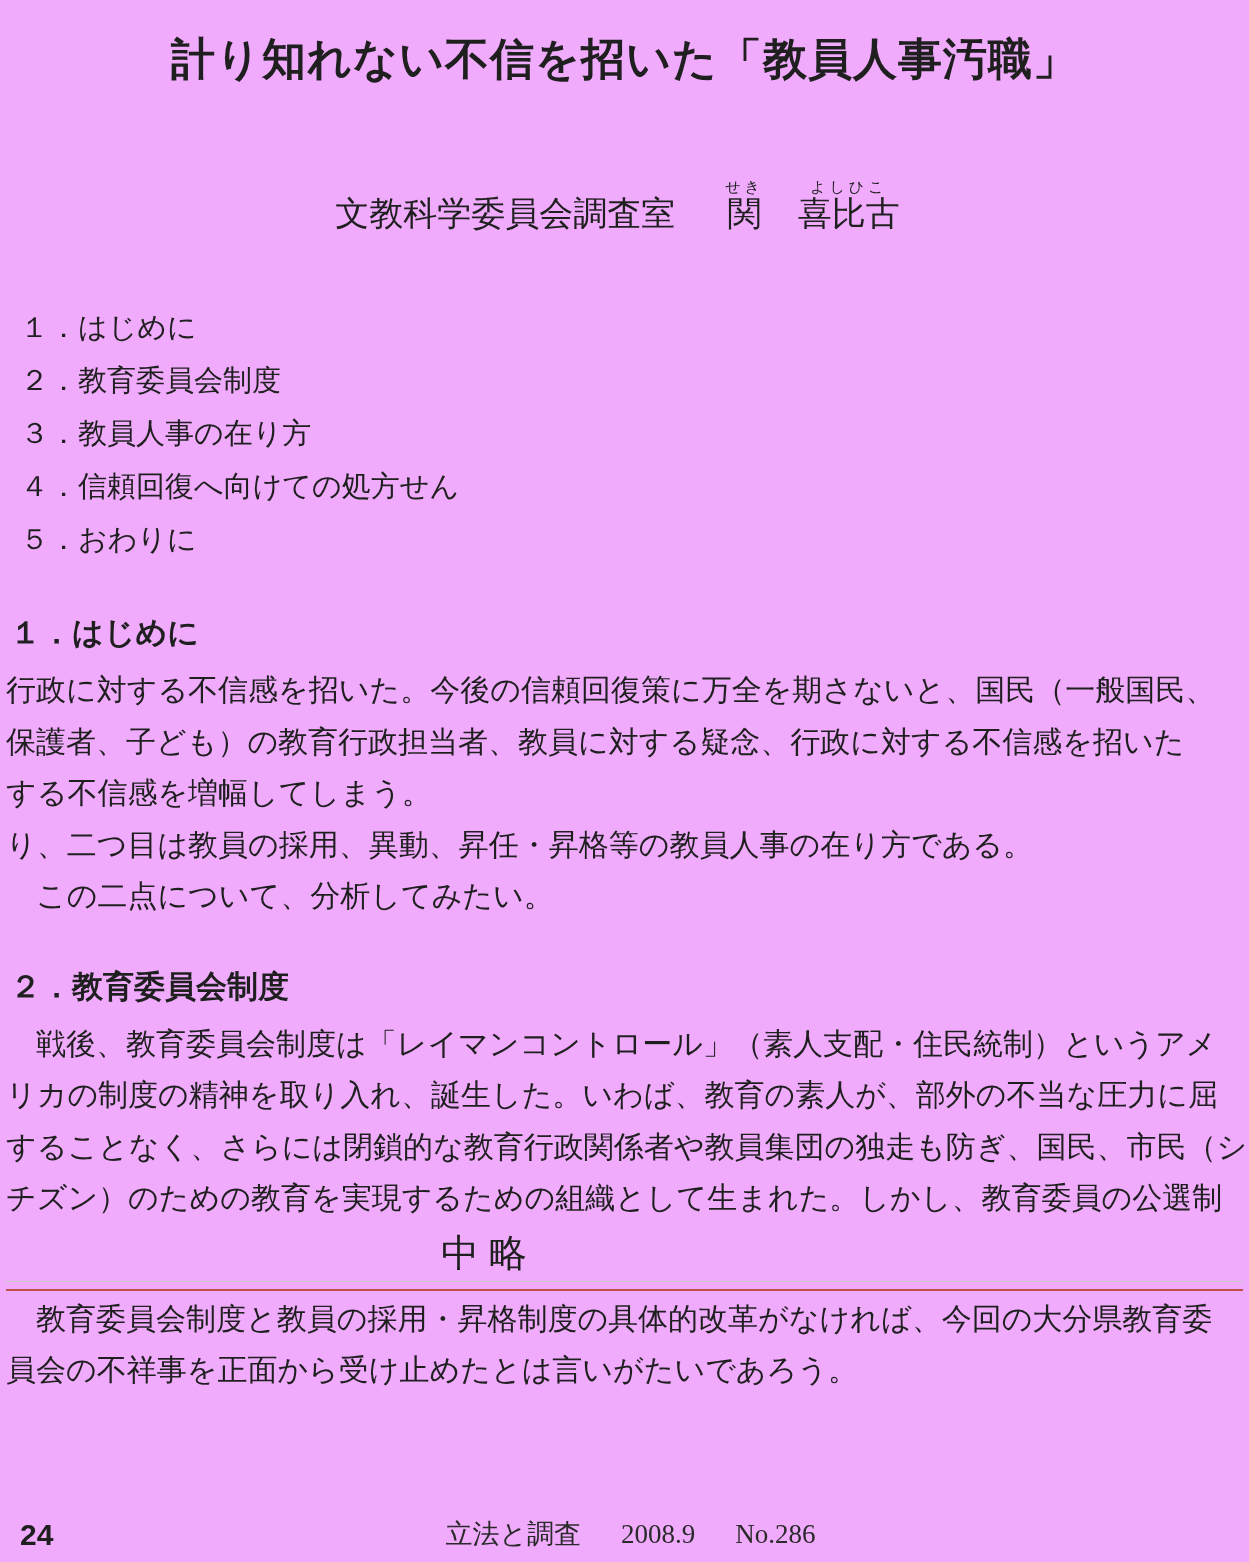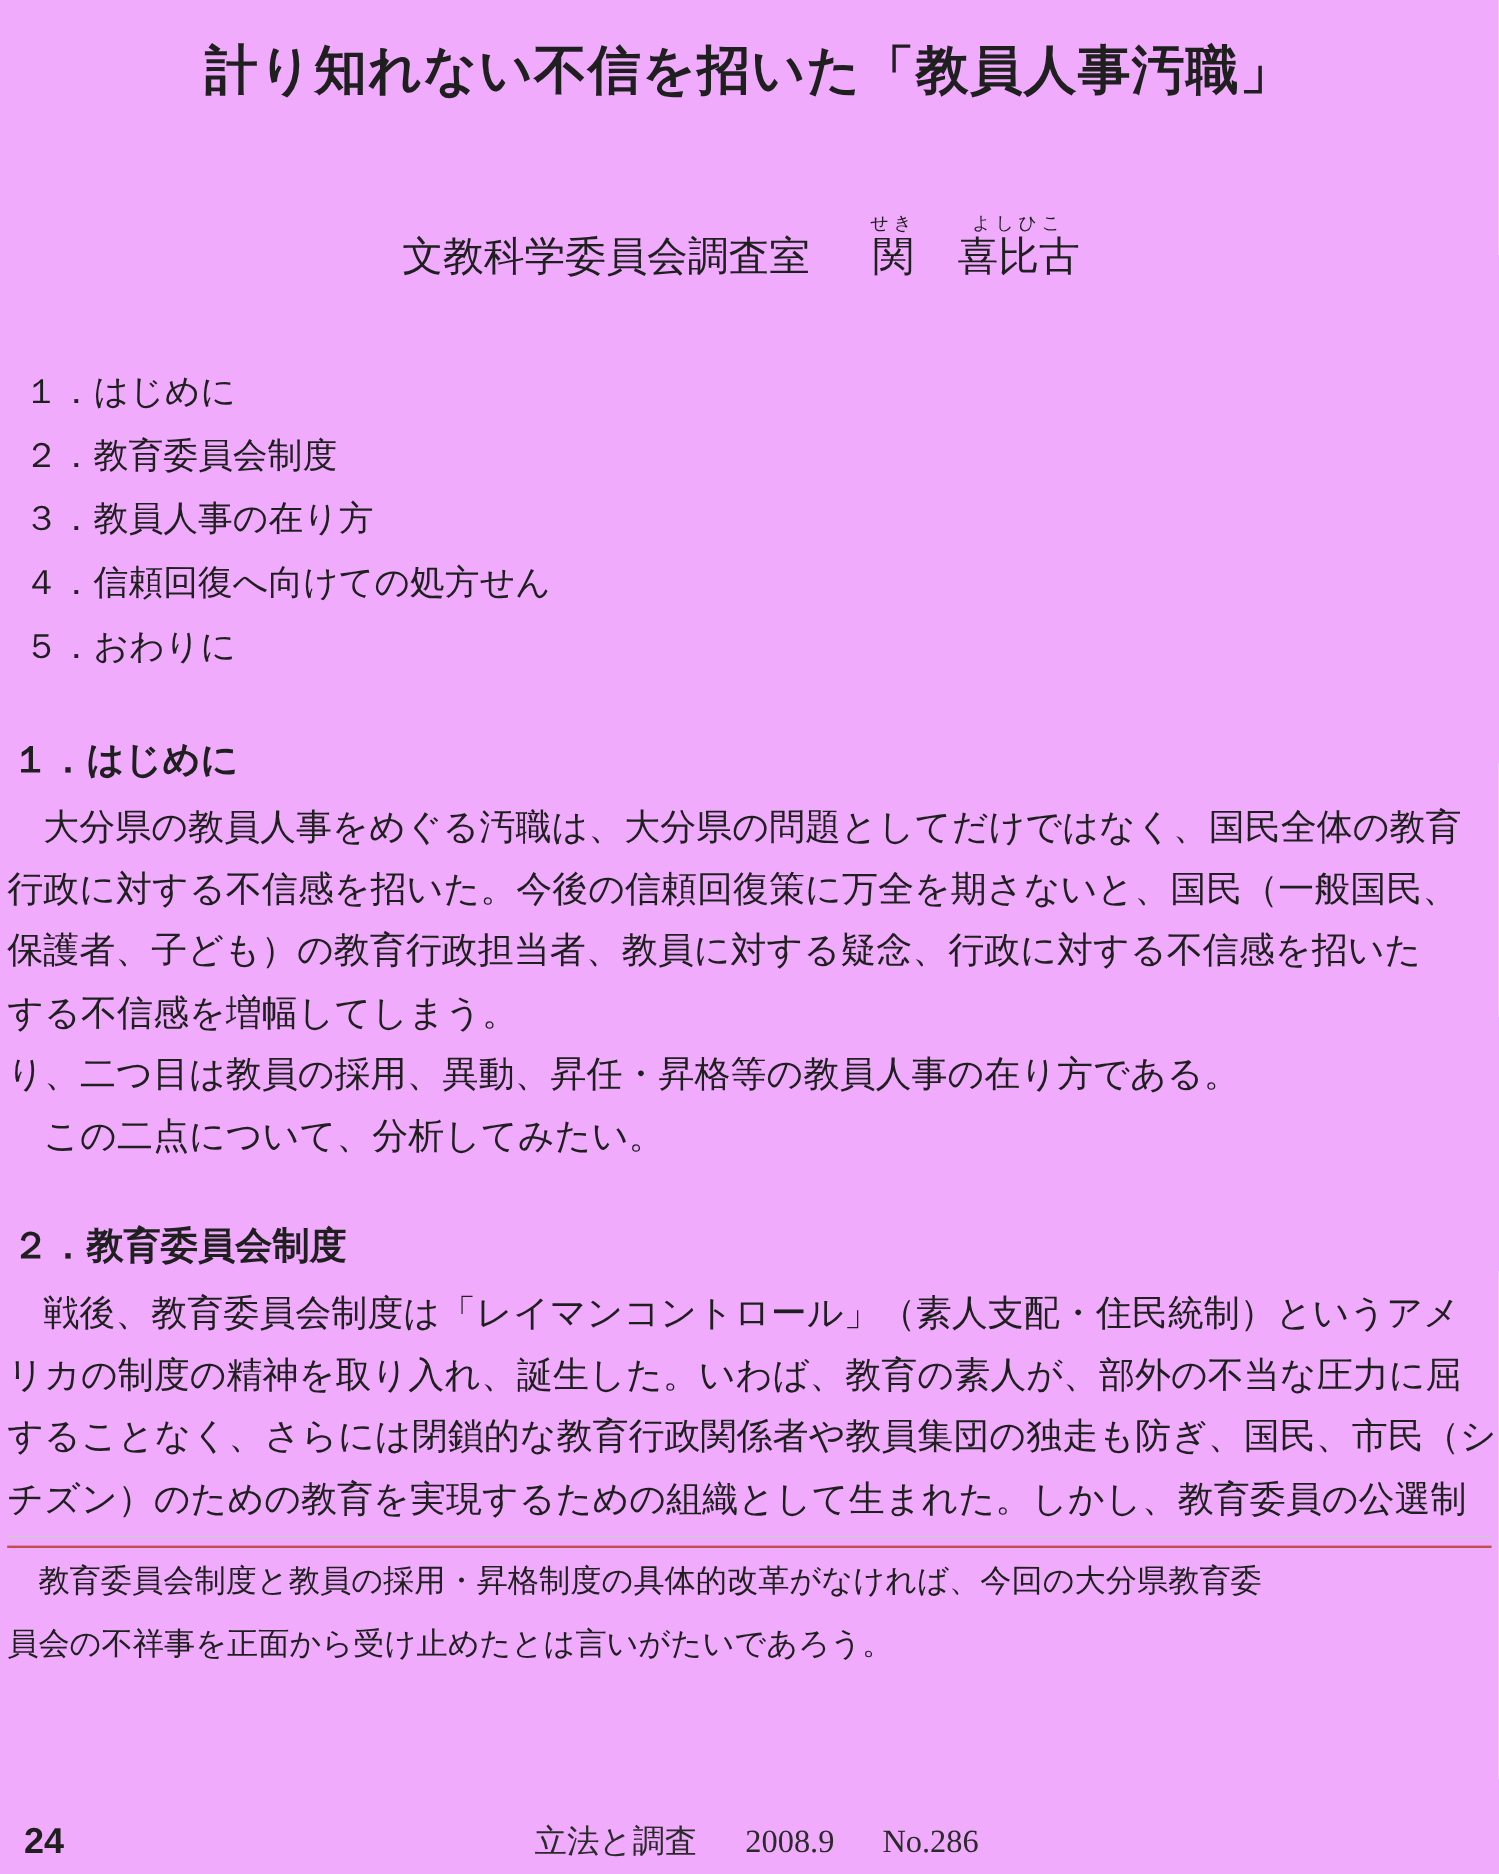--- a/index.html
+++ b/index.html
@@ -77,21 +77,21 @@
     font-family:"Liberation Sans","DejaVu Sans",sans-serif;
     font-size:38px;
     line-height:46px;
     letter-spacing:10px;
     white-space:nowrap;
   }
 
   .divider-gray{margin-top:5px;border-top:1px solid #cccccc;height:0;}
   .divider-red{margin-top:7px;border-top:2px solid #c0504d;height:0;}
 
-  .closing-block{margin-top:2px;font-size:26px;}
+  .closing-block{margin-top:2px;font-size:30px;}
 
   .page-footer{
     position:absolute;
     left:12px;right:0;bottom:10px;
     height:40px;
   }
   .page-number{
     position:absolute;
     left:8px;bottom:0;
     font-family:"Liberation Sans","DejaVu Sans",sans-serif;
@@ -128,37 +128,37 @@
       <div class="toc-item">１．はじめに</div>
       <div class="toc-item">２．教育委員会制度</div>
       <div class="toc-item">３．教員人事の在り方</div>
       <div class="toc-item">４．信頼回復へ向けての処方せん</div>
       <div class="toc-item">５．おわりに</div>
     </div>
 
     <div class="section-heading heading-1">１．はじめに</div>
 
     <div class="body-block">
-      <div class="body-line">　大分県の教員人事をめぐる汚職は、大分県の問題としてだけではなく、国民全体の教育</div>
       <div class="body-line">行政に対する不信感を招いた。今後の信頼回復策に万全を期さないと、国民（一般国民、</div>
       <div class="body-line">保護者、子ども）の教育行政担当者、教員に対する疑念、行政に対する不信感を招いた</div>
       <div class="body-line">する不信感を増幅してしまう。</div>
       <div class="body-line">り、二つ目は教員の採用、異動、昇任・昇格等の教員人事の在り方である。</div>
       <div class="body-line">　この二点について、分析してみたい。</div>
     </div>
 
     <div class="section-heading heading-2">２．教育委員会制度</div>
 
     <div class="body-block">
       <div class="body-line">　戦後、教育委員会制度は「レイマンコントロール」（素人支配・住民統制）というアメ</div>
       <div class="body-line">リカの制度の精神を取り入れ、誕生した。いわば、教育の素人が、部外の不当な圧力に屈</div>
       <div class="body-line">することなく、さらには閉鎖的な教育行政関係者や教員集団の独走も防ぎ、国民、市民（シ</div>
       <div class="body-line">チズン）のための教育を実現するための組織として生まれた。しかし、教育委員の公選制</div>
     </div>
 
+    <div class="omission-marker">中略</div>
 
     <div class="divider-gray"></div>
     <div class="divider-red"></div>
 
     <div class="closing-block">
       <div class="body-line">　教育委員会制度と教員の採用・昇格制度の具体的改革がなければ、今回の大分県教育委</div>
       <div class="body-line">員会の不祥事を正面から受け止めたとは言いがたいであろう。</div>
     </div>
 
   </div>

